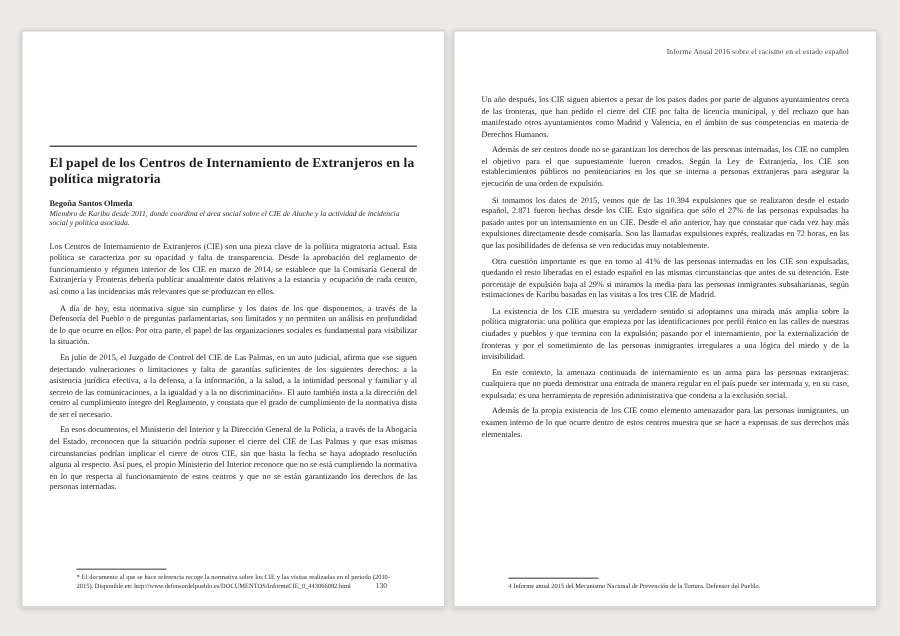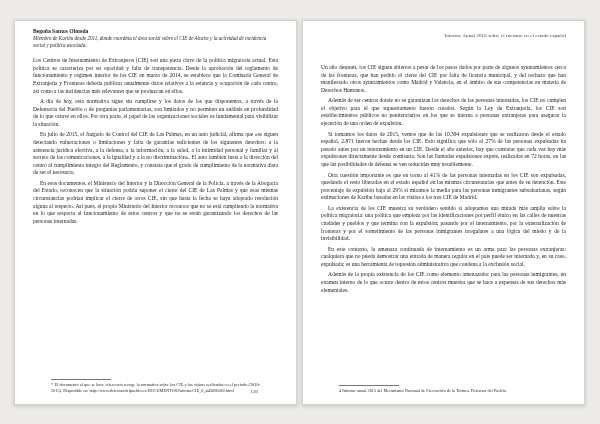--- a/index.html
+++ b/index.html
@@ -105,20 +105,21 @@
   .body-block-right { margin-top: 26px; }
 </style>
 </head>
 <body>
 
 <div class="spread">
 
   <div class="page page-left">
     <div class="inner">
 
+      <h1 class="article-title">El papel de los Centros de Internamiento de Extranjeros en la política migratoria</h1>
 
       <div class="author-name">Begoña Santos Olmeda</div>
 
       <div class="author-bio">Miembro de Karibu desde 2011, donde coordina el área social sobre el CIE de Aluche y la actividad de incidencia social y política asociada.</div>
 
       <div class="body-block-left">
         <p class="para first">Los Centros de Internamiento de Extranjeros (CIE) son una pieza clave de la política migratoria actual. Esta política se caracteriza por su opacidad y falta de transparencia. Desde la aprobación del reglamento de funcionamiento y régimen interior de los CIE en marzo de 2014, se establece que la Comisaría General de Extranjería y Fronteras debería publicar anualmente datos relativos a la estancia y ocupación de cada centro, así como a las incidencias más relevantes que se produzcan en ellos.</p>
         <p class="para">A día de hoy, esta normativa sigue sin cumplirse y los datos de los que disponemos, a través de la Defensoría del Pueblo o de preguntas parlamentarias, son limitados y no permiten un análisis en profundidad de lo que ocurre en ellos. Por otra parte, el papel de las organizaciones sociales es fundamental para visibilizar la situación.</p>
         <p class="para">En julio de 2015, el Juzgado de Control del CIE de Las Palmas, en un auto judicial, afirma que «se siguen detectando vulneraciones o limitaciones y falta de garantías suficientes de los siguientes derechos: a la asistencia jurídica efectiva, a la defensa, a la información, a la salud, a la intimidad personal y familiar y al secreto de las comunicaciones, a la igualdad y a la no discriminación». El auto también insta a la dirección del centro al cumplimiento íntegro del Reglamento, y constata que el grado de cumplimiento de la normativa dista de ser el necesario.</p>
         <p class="para">En esos documentos, el Ministerio del Interior y la Dirección General de la Policía, a través de la Abogacía del Estado, reconocen que la situación podría suponer el cierre del CIE de Las Palmas y que esas mismas circunstancias podrían implicar el cierre de otros CIE, sin que hasta la fecha se haya adoptado resolución alguna al respecto. Así pues, el propio Ministerio del Interior reconoce que no se está cumpliendo la normativa en lo que respecta al funcionamiento de estos centros y que no se están garantizando los derechos de las personas internadas.</p>

